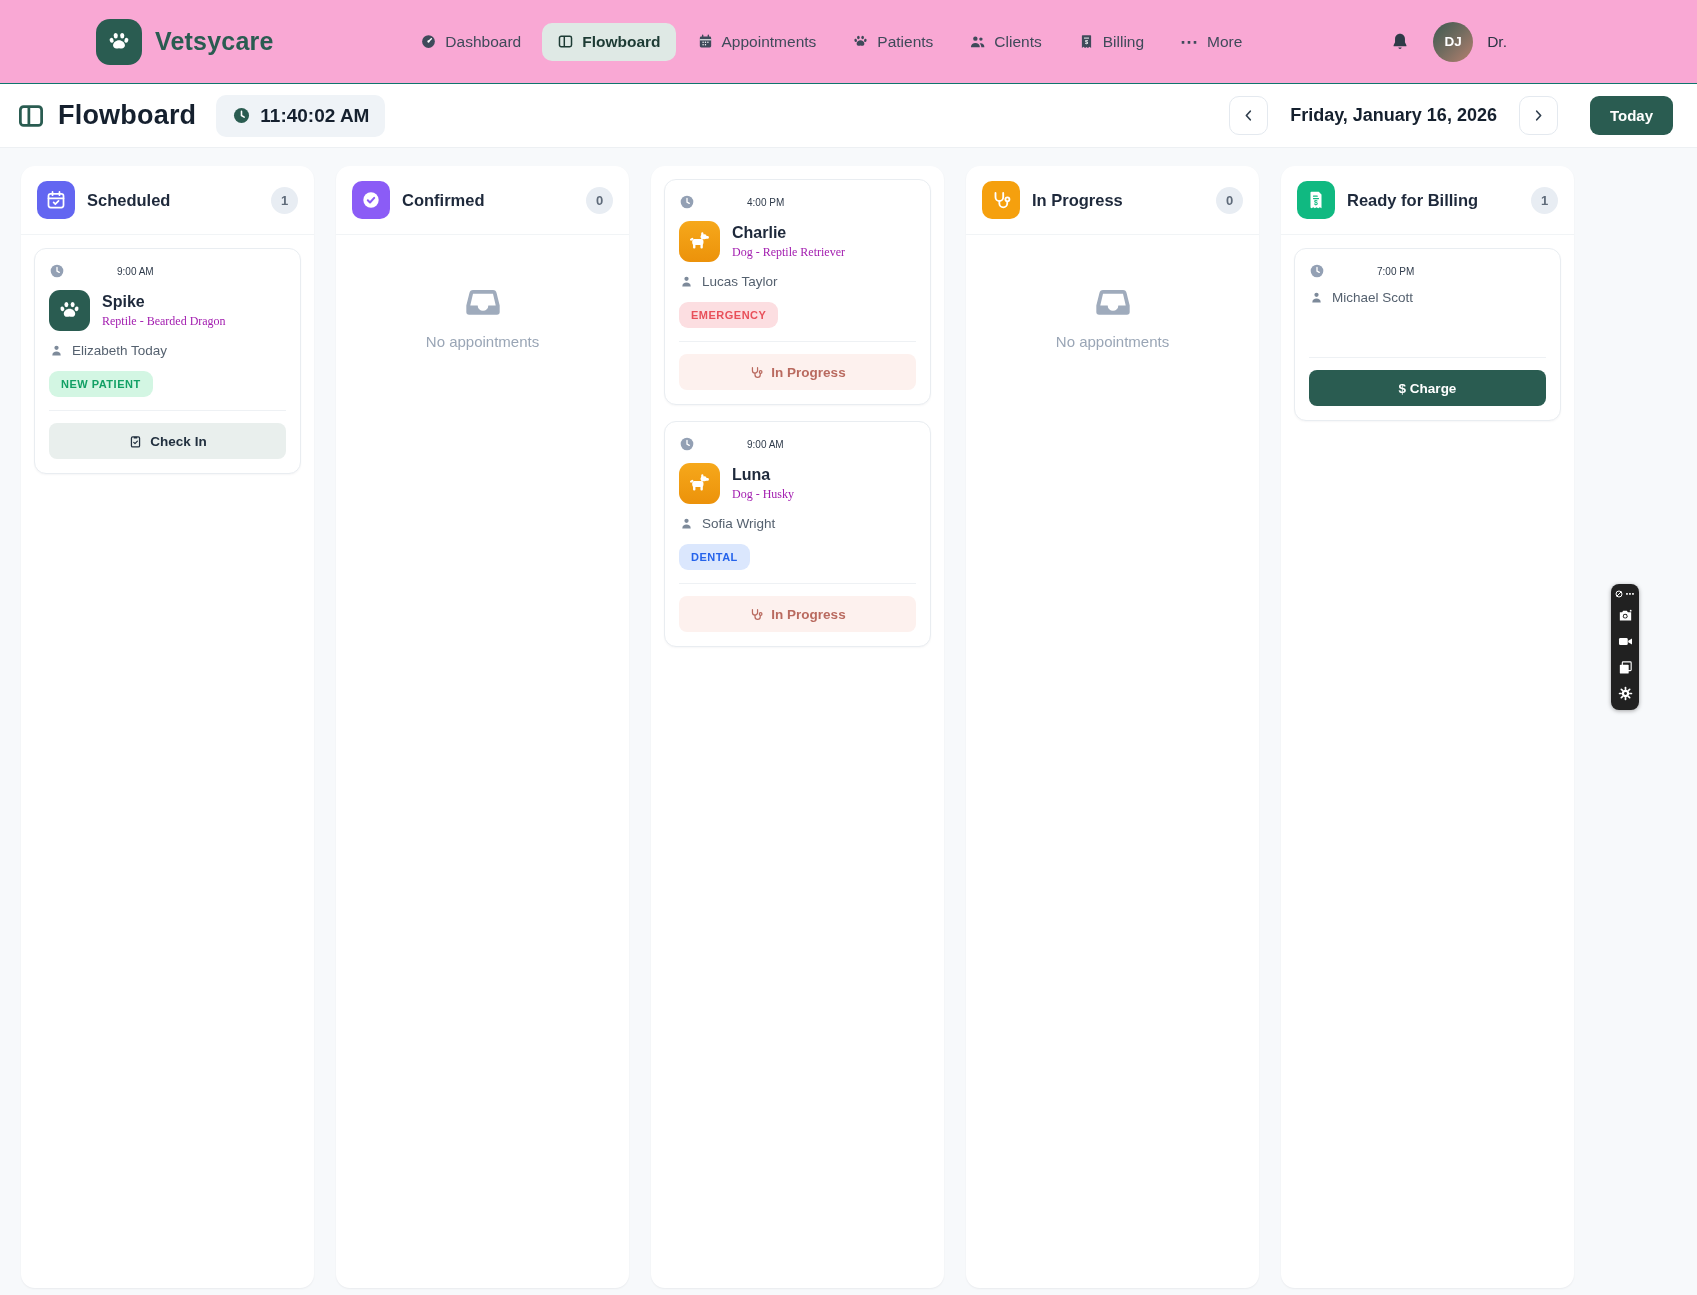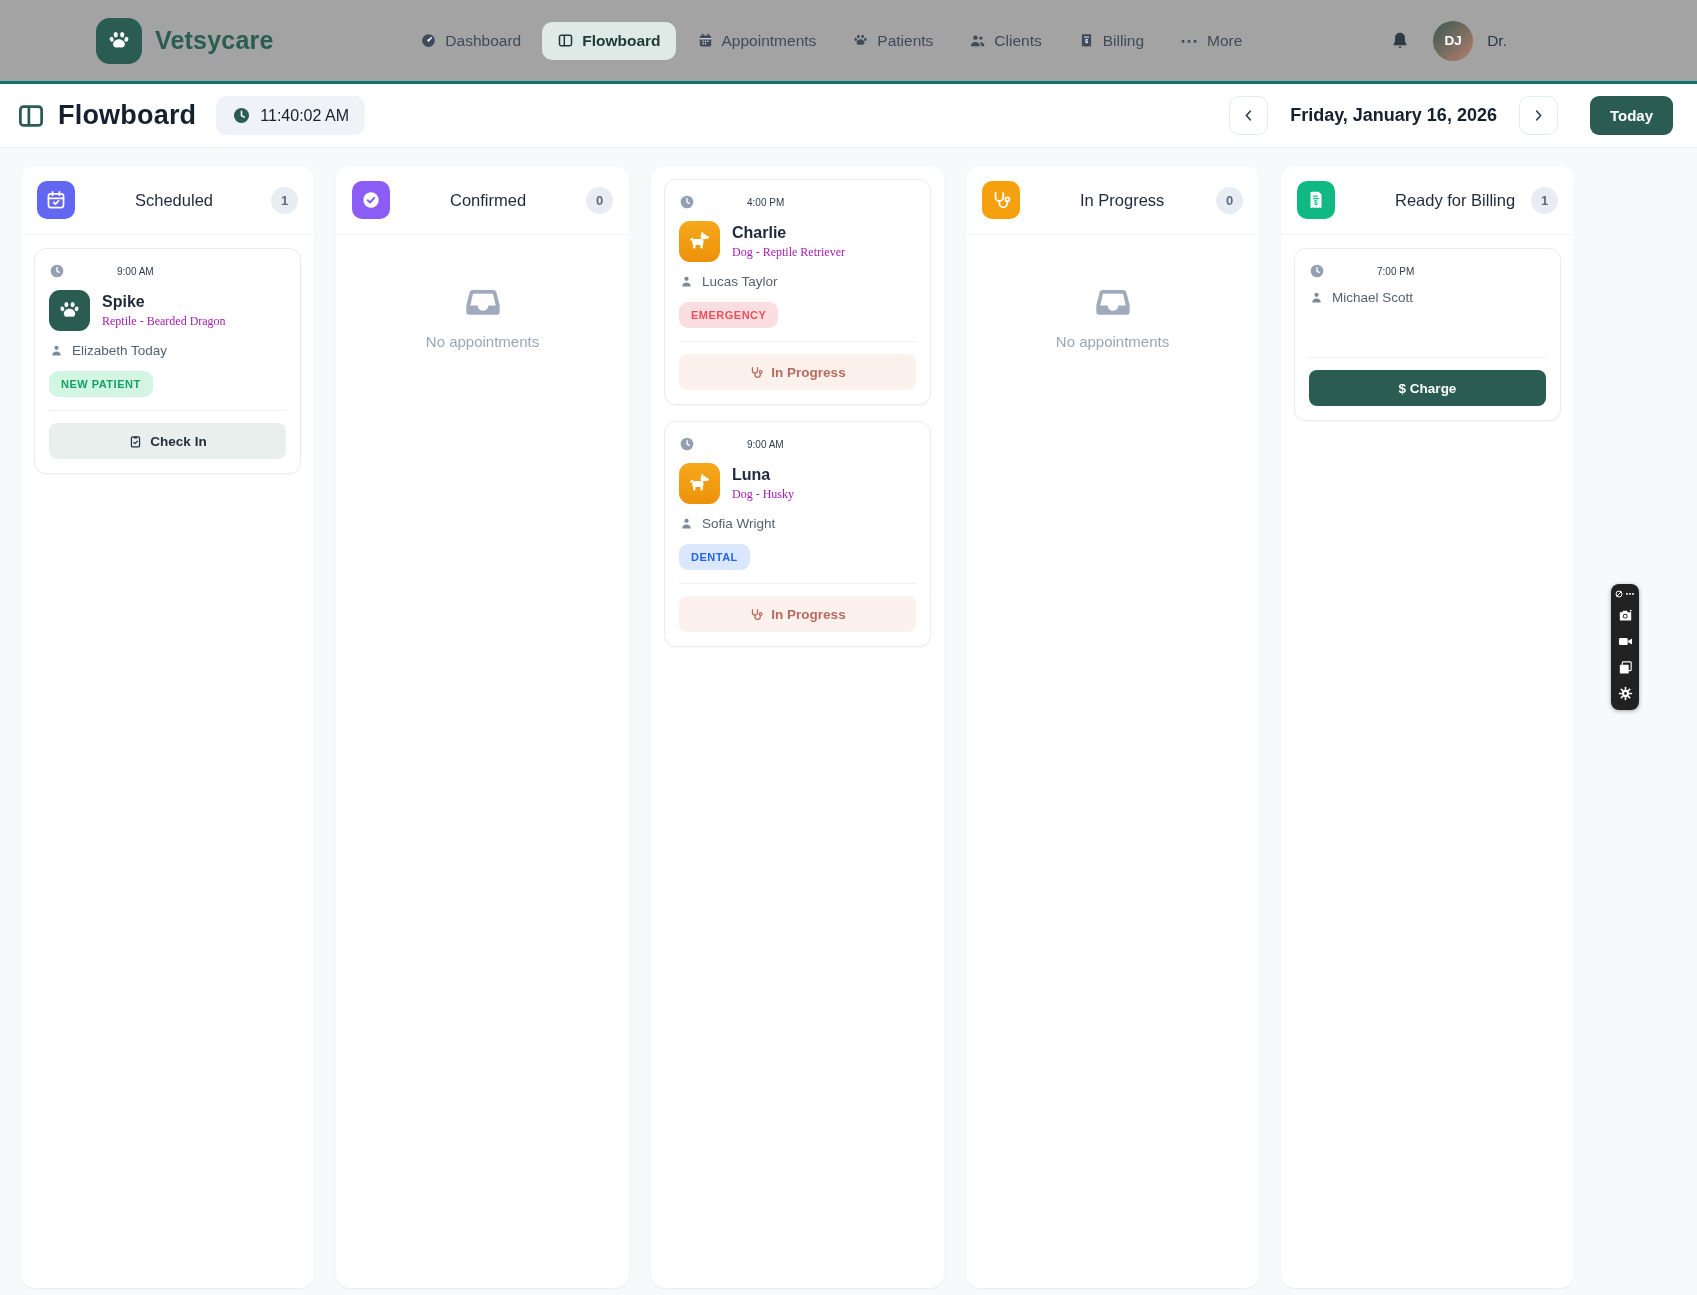--- a/index.html
+++ b/index.html
@@ -5,21 +5,21 @@
   * { margin:0; padding:0; box-sizing:border-box; }
   html,body { width:1697px; height:1295px; }
   body {
     font-family:"Liberation Sans","DejaVu Sans",sans-serif;
     background:#f7f9fb; color:#1e293b; position:relative; overflow:hidden;
   }
   svg { display:block; }
 
   
   .navbar {
-    height:84px; background:#a3a3a3; border-bottom:3px solid #0f766e;
+    height:84px; background:#f9a8d4; border-bottom:1px solid #0f766e;
     display:flex; align-items:center; padding:0 190px 0 96px;
   }
   .brand { display:flex; align-items:center; gap:13px; }
   .brand-logo {
     width:46px; height:46px; border-radius:14px; background:#2a5c51;
     display:flex; align-items:center; justify-content:center; color:#fff;
   }
   .brand-logo svg { width:26px; height:26px; }
   .brand-name { font-size:25px; font-weight:800; color:#2a5c51; letter-spacing:.2px; }
 
@@ -54,21 +54,21 @@
   .page-title-wrap { display:flex; align-items:center; gap:12px; }
   .page-title-icon { color:#2a5c51; display:flex; }
   .page-title-icon svg { width:30px; height:30px; }
   .page-title { font-size:27px; font-weight:800; color:#15202e; letter-spacing:.2px; }
   .time-pill {
     display:flex; align-items:center; gap:9px; background:#eff3f7; border-radius:10px;
     padding:10px 16px;
   }
   .time-pill .clock { color:#2a5c51; display:flex; }
   .time-pill .clock svg { width:19px; height:19px; }
-  .time-text { font-size:16px; font-weight:400; color:#15202e; }
+  .time-text { font-size:19px; font-weight:700; color:#15202e; }
 
   .date-nav { margin-left:auto; display:flex; align-items:center; gap:14px; }
   .chev-btn {
     width:39px; height:39px; border-radius:10px; background:#fff; border:1px solid #e4e9ef;
     display:flex; align-items:center; justify-content:center; cursor:pointer; color:#32404f;
   }
   .chev-btn svg { width:17px; height:17px; }
   .date-text { font-size:18px; font-weight:700; color:#15202e; padding:0 8px; }
   .today-btn {
     margin-left:18px; background:#2a5c51; color:#fff; border:none; border-radius:9px;
@@ -93,21 +93,21 @@
   .col-icon {
     width:38px; height:38px; border-radius:10px; display:flex; align-items:center;
     justify-content:center; flex:0 0 38px;
   }
   .col-icon svg { width:22px; height:22px; }
   .ic-sched { background:#6366f1; }
   .ic-conf  { background:#8b5cf6; }
   .ic-check { background:#0cb6d8; }
   .ic-prog  { background:#f5a00e; }
   .ic-bill  { background:#10b981; }
-  .col-title { font-size:16.5px; font-weight:400; color:#1e293b;margin-left:48px; }
+  .col-title { font-size:16.5px; font-weight:700; color:#1e293b; }
   .col-count {
     margin-left:auto; width:27px; height:27px; border-radius:50%; background:#e8edf3;
     color:#5f6b7a; font-size:13px; font-weight:600; display:flex; align-items:center;
     justify-content:center;
   }
   .col-body { padding:13px; display:flex; flex-direction:column; gap:16px; }
 
   
   .card {
     background:#fff; border:1px solid #e9edf1; border-radius:12px;

